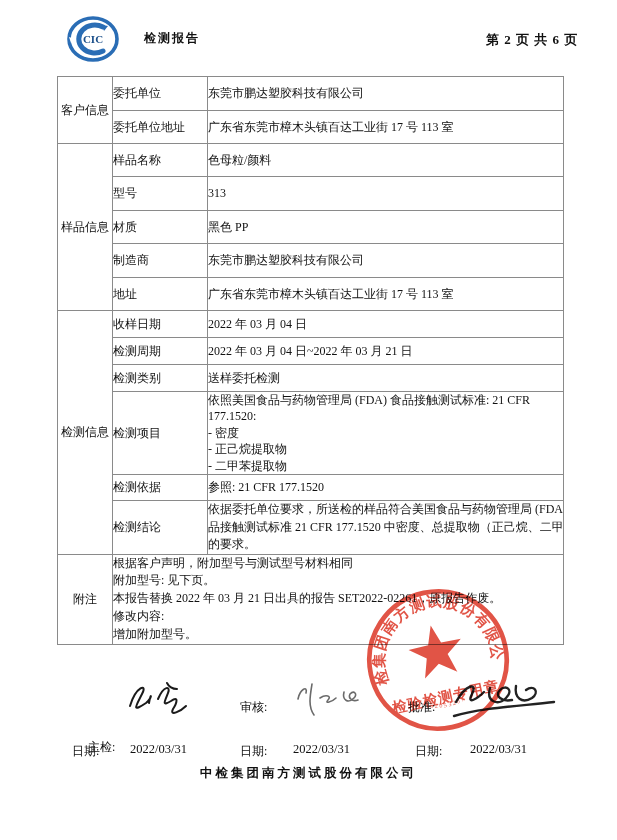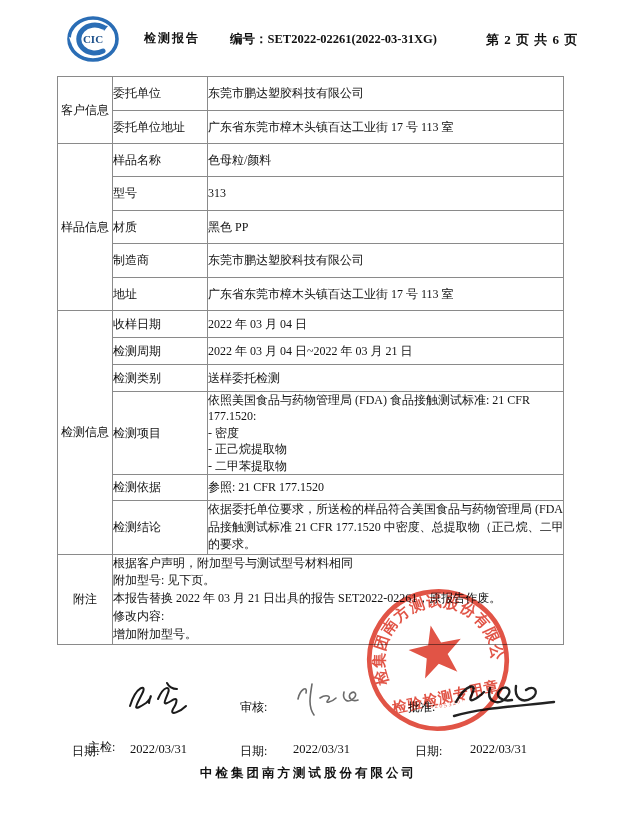--- a/index.html
+++ b/index.html
@@ -54,21 +54,20 @@
 <div class="page">
 
   <svg class="hdr-logo" viewBox="0 0 60 48">
     <ellipse cx="30" cy="24" rx="24" ry="21" fill="none" stroke="#2a6db5" stroke-width="3.6"></ellipse>
     <path d="M 40,12 A 16,14 0 1 0 40,36" fill="none" stroke="#2a6db5" stroke-width="5" stroke-linecap="round"></path>
     <path d="M 39,10 l 6,1 -4,5 z" fill="#2a6db5"></path>
     <path d="M 8,28 l -2,-6 6,2 z" fill="#ffffff"></path>
     <text x="30" y="28" text-anchor="middle" font-size="11" font-weight="bold" fill="#1b4f8a" font-family="Liberation Serif, serif">CIC</text>
   </svg>
   <div class="hdr-title">检测报告</div>
-  <div class="hdr-no"><span>编号：</span><span>SET2022-02261(2022-03-31XG)</span></div>
   <div class="hdr-page">第 2 页 共 6 页</div>
 
   <table class="rpt">
     <colgroup>
         <col style="width:55px">
         <col style="width:95px">
         <col>
       </colgroup>
 
     <tbody>

